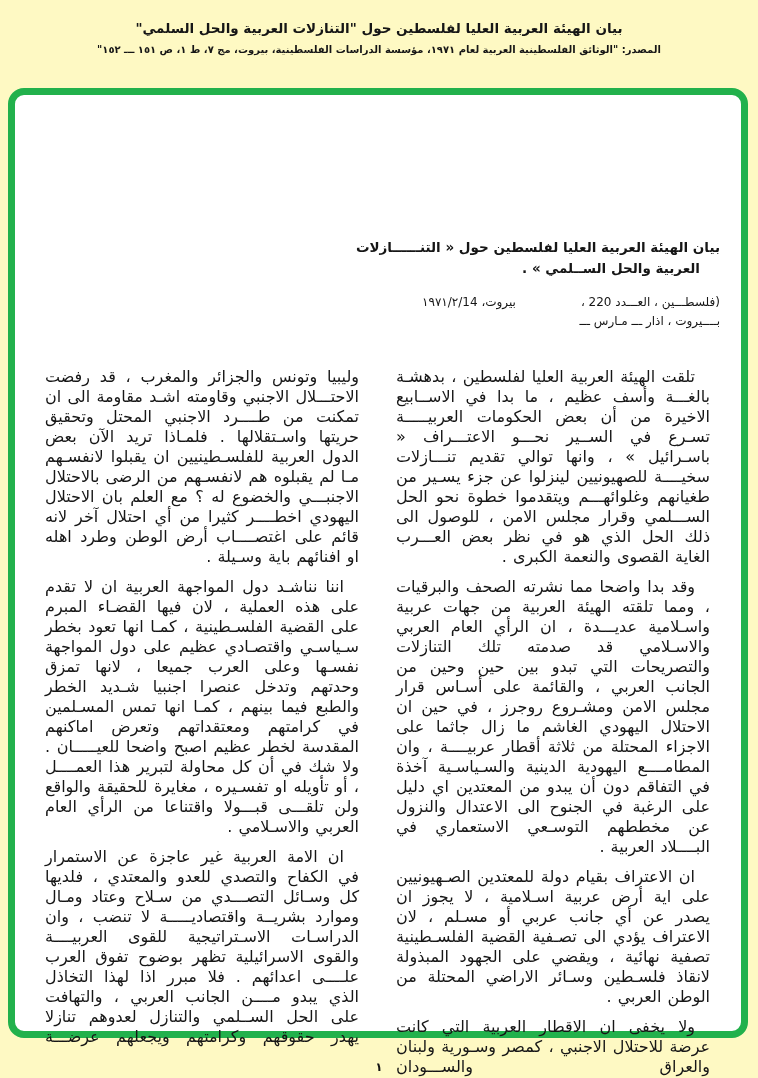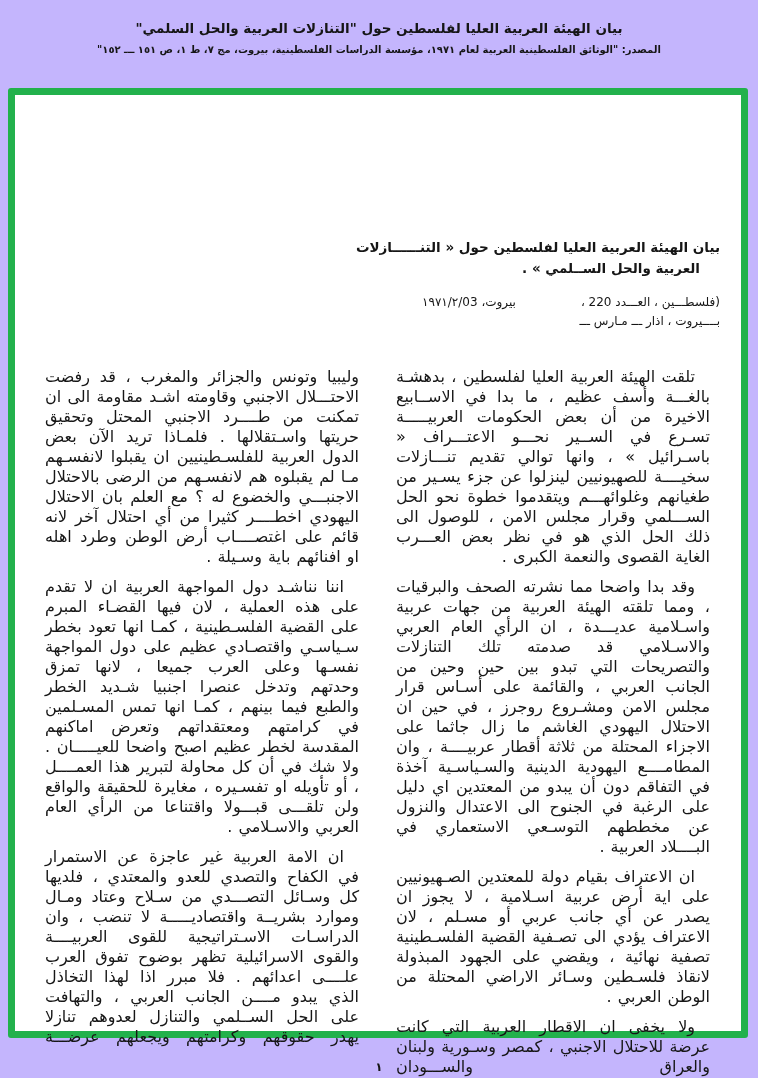--- a/index.html
+++ b/index.html
@@ -5,21 +5,21 @@
   html, body { margin: 0; padding: 0; }
   body {
     background: #ffffff;
     font-family: "DejaVu Sans", sans-serif;
     -webkit-font-smoothing: antialiased;
   }
   .page {
     position: relative;
     width: 758px;
     height: 1078px;
-    background: #c4b5fd;
+    background: #fef9c3;
     overflow: hidden;
     color: #161616;
   }
   
   .top-header {
     direction: rtl;
     text-align: center;
     padding-top: 20px;
   }
   .top-header .h-title {
@@ -33,21 +33,21 @@
     font-weight: bold;
   }
   
   .frame {
     position: absolute;
     left: 8px;
     top: 88px;
     width: 726px;
     height: 936px;
     border: 7px solid #fca5a5;
-    border-radius: 3px;
+    border-radius: 16px;
     background: #ffffff;
     box-sizing: content-box;
   }
   .doc {
     direction: rtl;
     position: absolute;
     top: 0; left: 0; right: 0; bottom: 0;
     padding: 142px 21px 0 20px;
   }
   
@@ -127,21 +127,21 @@
 
       <div class="doc-head">
         <div class="doc-title">
           <div class="t1">بيان الهيئة العربية العليا لفلسطين حول « التنــــــازلات</div>
           <div class="t2">العربية والحل الســلمي » .</div>
         </div>
 
         <div class="citation">
           <div class="cit-row1">
             <span class="src">(فلسطـــين ، العـــدد 220 ،</span>
-            <span class="date">بيروت، ١٩٧١/٢/03</span>
+            <span class="date">بيروت، ١٩٧١/٢/14</span>
           </div>
           <div class="cit-left">بــــيروت ، اذار ـــ مـارس ـــ</div>
         </div>
       </div>
 
       <div class="columns">
         <div class="col">
           <p class="indent">تلقت الهيئة العربية العليا لفلسطين ، بدهشـة بالغـــة وأسف عظيم ، ما بدا في الاســابيع الاخيرة من أن بعض الحكومات العربيـــــة تسـرع في الســير نحـــو الاعتـــراف « باسـرائيل » ، وانها توالي تقديم تنـــازلات سخيــــة للصهيونيين لينزلوا عن جزء يسـير من طغيانهم وغلوائهـــم ويتقدموا خطوة نحو الحل الســـلمي وقرار مجلس الامن ، للوصول الى ذلك الحل الذي هو في نظر بعض العـــرب الغاية القصوى والنعمة الكبرى .</p>
           <p class="indent">وقد بدا واضحا مما نشرته الصحف والبرقيات ، ومما تلقته الهيئة العربية من جهات عربية واسـلامية عديـــدة ، ان الرأي العام العربي والاسـلامي قد صدمته تلك التنازلات والتصريحات التي تبدو بين حين وحين من الجانب العربي ، والقائمة على أسـاس قرار مجلس الامن ومشـروع روجرز ، في حين ان الاحتلال اليهودي الغاشم ما زال جاثما على الاجزاء المحتلة من ثلاثة أقطار عربيــــة ، وان المطامــــع اليهودية الدينية والسـياسـية آخذة في التفاقم دون أن يبدو من المعتدين اي دليل على الرغبة في الجنوح الى الاعتدال والنزول عن مخططهم التوسـعي الاستعماري في البــــلاد العربية .</p>
           <p class="indent">ان الاعتراف بقيام دولة للمعتدين الصـهيونيين على اية أرض عربية اسـلامية ، لا يجوز ان يصدر عن أي جانب عربي أو مسـلم ، لان الاعتراف يؤدي الى تصـفية القضية الفلسـطينية تصفية نهائية ، ويقضي على الجهود المبذولة لانقاذ فلسـطين وسـائر الاراضي المحتلة من الوطن العربي .</p>

